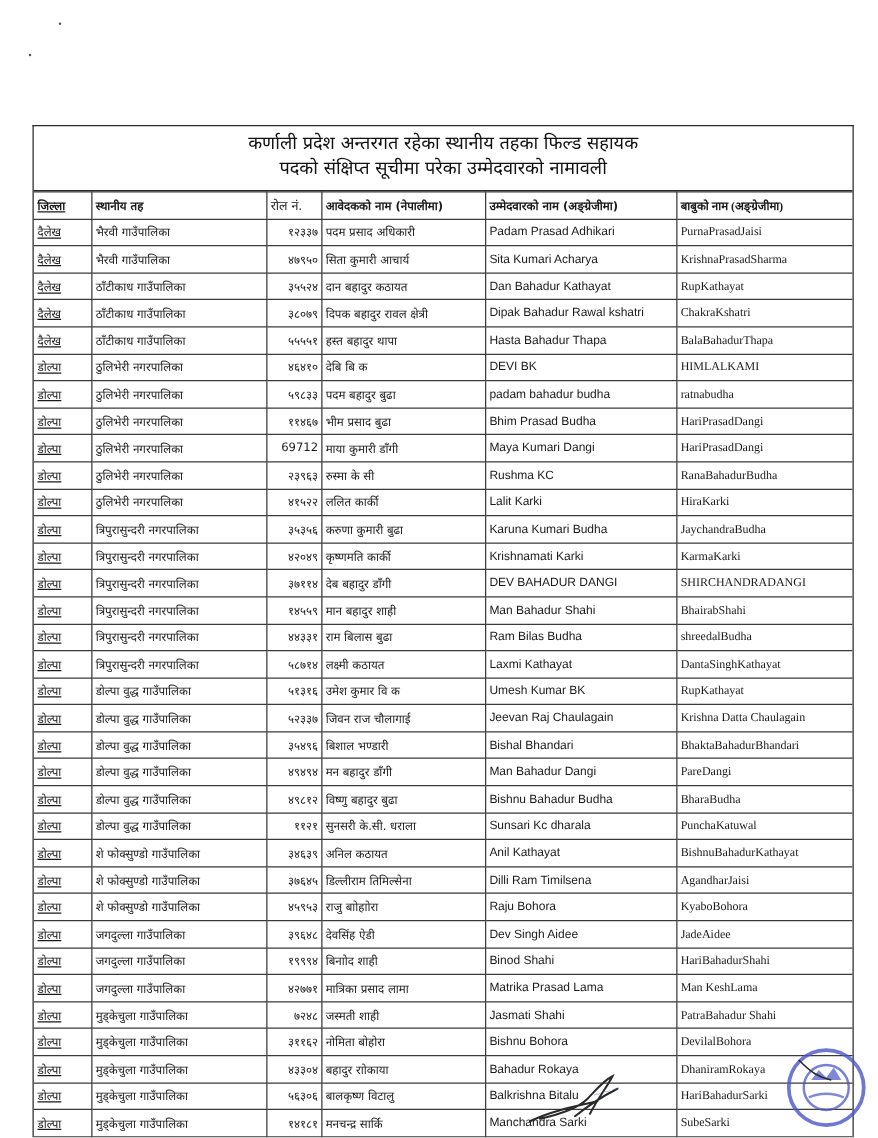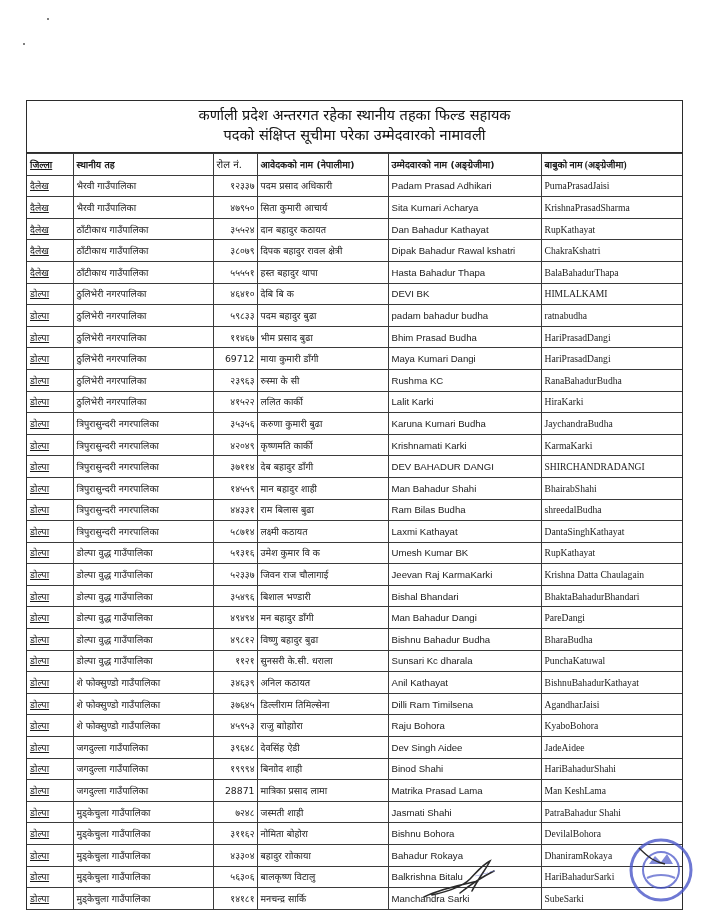--- a/index.html
+++ b/index.html
@@ -267,21 +267,21 @@
           <td class="roll">५१३१६</td>
           <td>उमेश कुमार वि क</td>
           <td class="en">Umesh Kumar BK</td>
           <td class="father">RupKathayat</td>
         </tr>
         <tr>
           <td>डोल्पा</td>
           <td>डोल्पा वुद्ध गाउँपालिका</td>
           <td class="roll">५२३३७</td>
           <td>जिवन  राज  चौलागाई</td>
-          <td class="en">Jeevan  Raj  KarmaKarki</td>
+          <td class="en">Jeevan  Raj  Chaulagain</td>
           <td class="father">Krishna Datta  Chaulagain</td>
         </tr>
         <tr>
           <td>डोल्पा</td>
           <td>डोल्पा वुद्ध गाउँपालिका</td>
           <td class="roll">३५४९६</td>
           <td>बिशाल भण्डारी</td>
           <td class="en">Bishal Bhandari</td>
           <td class="father">BhaktaBahadurBhandari</td>
         </tr>
@@ -345,21 +345,21 @@
           <td>डोल्पा</td>
           <td>जगदुल्ला गाउँपालिका</td>
           <td class="roll">१९९९४</td>
           <td>बिनाोद शाही</td>
           <td class="en">Binod Shahi</td>
           <td class="father">HariBahadurShahi</td>
         </tr>
         <tr>
           <td>डोल्पा</td>
           <td>जगदुल्ला गाउँपालिका</td>
-          <td class="roll">28871</td>
+          <td class="roll">४२७७१</td>
           <td>मात्रिका  प्रसाद  लामा</td>
           <td class="en">Matrika Prasad Lama</td>
           <td class="father">Man KeshLama</td>
         </tr>
         <tr>
           <td>डोल्पा</td>
           <td>मुड्केचुला गाउँपालिका</td>
           <td class="roll">७२४८</td>
           <td>जस्मती शाही</td>
           <td class="en">Jasmati Shahi</td>

